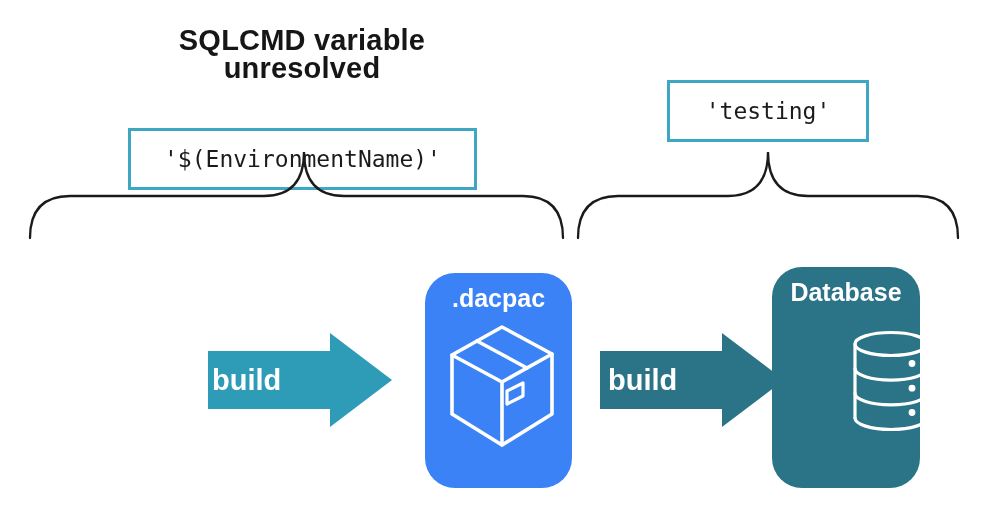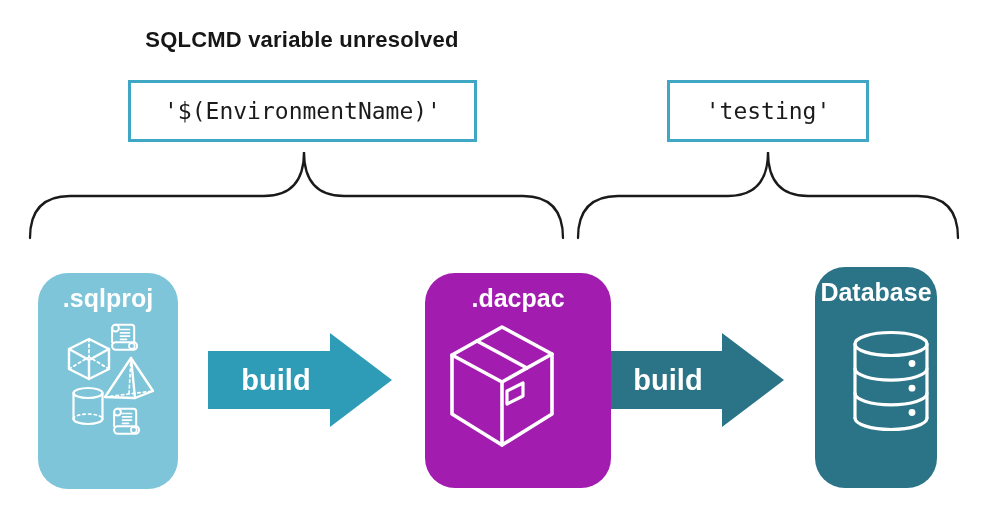--- a/index.html
+++ b/index.html
@@ -2,84 +2,81 @@
 <html><head>
 <meta charset="utf-8">
 <style>
   html,body{margin:0;padding:0;background:#ffffff;}
   #canvas{
     position:relative;width:1000px;height:522px;background:#ffffff;overflow:hidden;
     font-family:"Liberation Sans",sans-serif;
   }
   .heading{
     position:absolute;top:26px;height:28px;line-height:28px;text-align:center;
-    font-size:22px;font-weight:bold;color:#161616;letter-spacing:0.2px;
+    font-size:29px;font-weight:bold;color:#161616;letter-spacing:0.2px;
   }
   #heading-unresolved{left:102px;width:400px;}
   #heading-set{left:568px;width:400px;}
   .code-box{
     position:absolute;top:80px;height:62px;background:#ffffff;
     border:3px solid #3fa6c3;box-sizing:border-box;
     display:flex;align-items:center;justify-content:center;
   }
   #code-box-unresolved{left:128px;width:349px;}
   #code-box-set{left:667px;width:202px;}
   .code-text{
     font-family:"DejaVu Sans Mono",monospace;font-size:23px;color:#1b1b1b;white-space:pre;
   }
   #overlay{position:absolute;left:0;top:0;z-index:1;}
   .stage-card{
     position:absolute;border-radius:30px;z-index:2;
   }
   #stage-sqlproj{left:38px;top:273px;width:140px;height:216px;}
   #stage-dacpac{left:425px;top:273px;width:147px;height:215px;}
-  #stage-database{left:815px;top:267px;width:122px;height:221px;}
+  #stage-database{left:772px;top:267px;width:148px;height:221px;}
   .stage-label{
     position:absolute;top:11px;left:0;width:100%;text-align:center;
     font-size:25px;font-weight:bold;color:#ffffff;
   }
   .stage-icon-svg{position:absolute;z-index:3;}
   #sqlproj-icons{left:64px;top:318px;}
   #package-icon-svg{left:446px;top:324px;}
   #database-icon-svg{left:852px;top:330px;}
   .arrow-label{
-    position:absolute;z-index:3;text-align:center;height:34px;line-height:34px;
+    position:absolute;z-index:3;height:34px;line-height:34px;
     font-size:29px;font-weight:bold;color:#ffffff;
   }
   #build-label{left:212px;top:363px;width:128px;}
   #deploy-label{left:608px;top:363px;width:120px;}
 </style>
 </head>
 <body>
 
 <div id="canvas">
 
   <div class="heading" id="heading-unresolved">SQLCMD variable unresolved</div>
 
-  <div class="code-box" id="code-box-unresolved" style="border-color: rgb(63, 166, 195);">
+  <div class="code-box" id="code-box-unresolved" style="border-color: rgb(63, 166, 195); margin-top: 48px;">
     <span class="code-text">'$(EnvironmentName)'</span>
   </div>
   <div class="code-box" id="code-box-set" style="border-color: rgb(63, 166, 195);">
     <span class="code-text">'testing'</span>
   </div>
 
   <svg id="overlay" width="1000" height="522" viewBox="0 0 1000 522">
     <path d="M 30 238 Q 30 196 70 196 L 264 196 Q 304 196 304 152 Q 304 196 344 196 L 523 196 Q 563 196 563 238" fill="none" stroke-width="2.3" stroke-linecap="round" stroke="#1a1a1a"></path>
     <path d="M 578 238 Q 578 196 618 196 L 728 196 Q 768 196 768 152 Q 768 196 808 196 L 918 196 Q 958 196 958 238" fill="none" stroke-width="2.3" stroke-linecap="round" stroke="#1a1a1a"></path>
     <polygon points="208,351 330,351 330,333 392,380 330,427 330,409 208,409" fill="#2e9cb7"></polygon>
     <polygon points="600,351 722,351 722,333 784,380 722,427 722,409 600,409" fill="#2b7386"></polygon>
   </svg>
 
   <div class="arrow-label" id="build-label">build</div>
   <div class="arrow-label" id="deploy-label">build</div>
 
-  <div class="stage-card" id="stage-sqlproj" style="background-color: rgb(126, 197, 217);">
-    <div class="stage-label">.sqlproj</div>
-  </div>
-  <div class="stage-card" id="stage-dacpac" style="background-color: #a21caf; padding-left: 39px;">
+  <div class="stage-card" id="stage-dacpac" style="background-color: #3b82f6;">
     <div class="stage-label">.dacpac</div>
   </div>
   <div class="stage-card" id="stage-database" style="background-color: rgb(43, 115, 134);">
     <div class="stage-label">Database</div>
   </div>
 
   <svg class="stage-icon-svg" id="sqlproj-icons" width="92" height="122" viewBox="0 0 92 122" stroke="#ffffff" fill="none" stroke-linejoin="round" stroke-linecap="round">
 
     <g transform="translate(4,20)">
       <path d="M21 1 L41 11 L41 31 L21 41 L1 31 L1 11 Z" stroke-width="2.4"></path>

